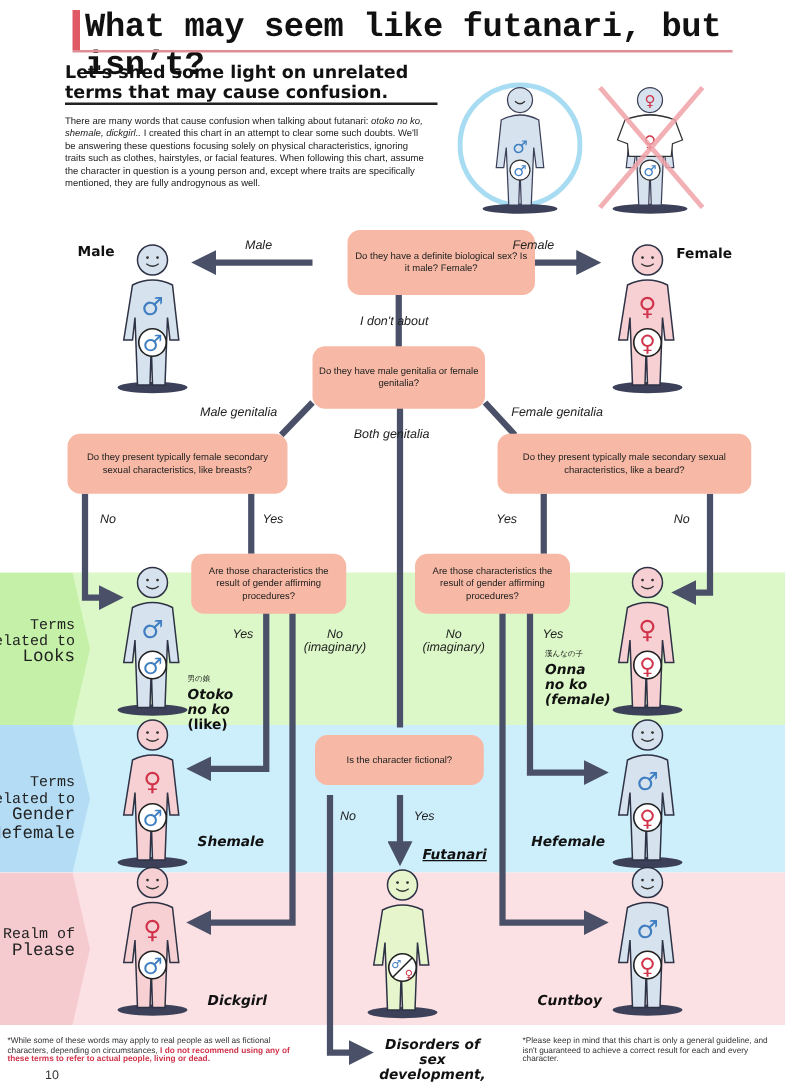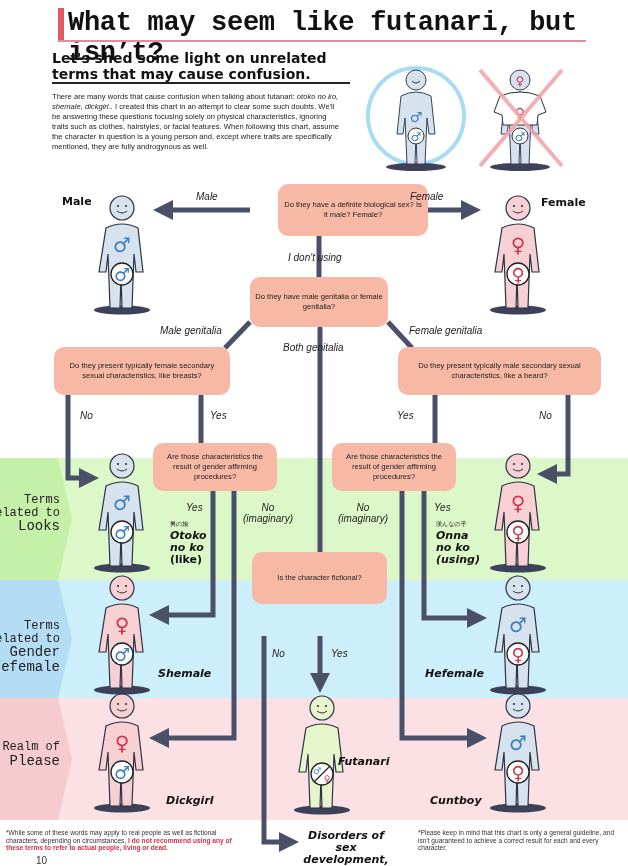--- a/index.html
+++ b/index.html
@@ -146,25 +146,25 @@
   <text x="50" y="85" text-anchor="middle" font-size="12" fill="#3f7fc1" font-family="DejaVu Sans, sans-serif">♂</text>
   <path d="M10,14 L92,110 M92,14 L10,110" stroke="#f0a3a9" stroke-width="4" opacity="0.85"></path>
 </svg>
 
 <div class="q" style="left:250px;top:184px;width:150px;height:52px;margin-left:28px;">Do they have a definite biological sex? Is it male? Female?</div>
 <div class="q" style="left:250px;top:277px;width:138px;height:50px;">Do they have male genitalia or female genitalia?</div>
 <div class="q" style="left:54px;top:347px;width:176px;height:48px;">Do they present typically female secondary sexual characteristics, like breasts?</div>
 <div class="q" style="left:398px;top:347px;width:203px;height:48px;">Do they present typically male secondary sexual characteristics, like a beard?</div>
 <div class="q" style="left:153px;top:443px;width:124px;height:48px;">Are those characteristics the result of gender affirming procedures?</div>
 <div class="q" style="left:332px;top:443px;width:124px;height:48px;">Are those characteristics the result of gender affirming procedures?</div>
-<div class="q" style="left:252px;top:552px;width:135px;height:52px;">Is the character fictional?</div>
+<div class="q" style="left:252px;top:588px;width:135px;height:40px;">Is the character fictional?</div>
 
 <div class="lbl" style="left:196px;top:191px;">Male</div>
 <div class="lbl" style="left:410px;top:191px;">Female</div>
-<div class="lbl" style="left:288px;top:252px;">I don't using</div>
+<div class="lbl" style="left:288px;top:252px;">I don't about</div>
 <div class="lbl" style="left:160px;top:325px;">Male genitalia</div>
 <div class="lbl" style="left:409px;top:325px;">Female genitalia</div>
 <div class="lbl" style="left:283px;top:342px;">Both genitalia</div>
 <div class="lbl" style="left:80px;top:410px;">No</div>
 <div class="lbl" style="left:210px;top:410px;">Yes</div>
 <div class="lbl" style="left:397px;top:410px;">Yes</div>
 <div class="lbl" style="left:539px;top:410px;">No</div>
 <div class="lbl" style="left:186px;top:502px;">Yes</div>
 <div class="lbl" style="left:243px;top:502px;text-align:center;line-height:11px;">
   <span>No</span><br>
@@ -277,35 +277,35 @@
       <circle cx="30" cy="84" r="11" fill="#fff" stroke="#222" stroke-width="1.3"></circle>
       <line x1="22" y1="92" x2="38" y2="76" stroke="#222" stroke-width="1.3"></line>
       <text x="25" y="84" text-anchor="middle" font-size="9" fill="#3f7fc1" font-family="DejaVu Sans, sans-serif">♂</text>
       <text x="35" y="92" text-anchor="middle" font-size="9" fill="#d0334a" font-family="DejaVu Sans, sans-serif">♀</text>
     </svg>
   </div>
 
 <div class="sex-label" style="left:62px;top:195px;">Male</div>
 <div class="sex-label" style="left:541px;top:196px;">Female</div>
 
-<div class="term" style="left:150px;top:518px;margin-left:20px;">
+<div class="term" style="left:150px;top:538px;">
   <span class="kana">男の娘</span>
   <span>Otoko</span><br>
   <span>no ko</span><br>
   <span style="font-style:normal">(like)</span>
 </div>
 <div class="term" style="left:436px;top:518px;">
   <span class="kana">漢んなの子</span>
   <span>Onna</span><br>
   <span>no ko</span><br>
-  <span>(using)</span>
+  <span>(female)</span>
 </div>
 <div class="term" style="left:158px;top:668px;">Shemale</div>
 <div class="term" style="left:425px;top:668px;">Hefemale</div>
-<div class="term" style="left:338px;top:756px;">Futanari</div>
+<div class="term" style="left:338px;top:678px;text-decoration:underline;">Futanari</div>
 <div class="term" style="left:166px;top:795px;">Dickgirl</div>
 <div class="term" style="left:430px;top:795px;">Cuntboy</div>
 <div class="term center" style="left:296px;top:830px;width:100px;">
   <span>Disorders of sex</span><br>
   <span>development,</span><br>
   <span>etc.</span>
 </div>
 
 <div class="footnote" style="left:6px;top:829px;width:244px;">
   <span>*While some of these words may apply to real people as well as fictional characters, depending on circumstances,</span>

